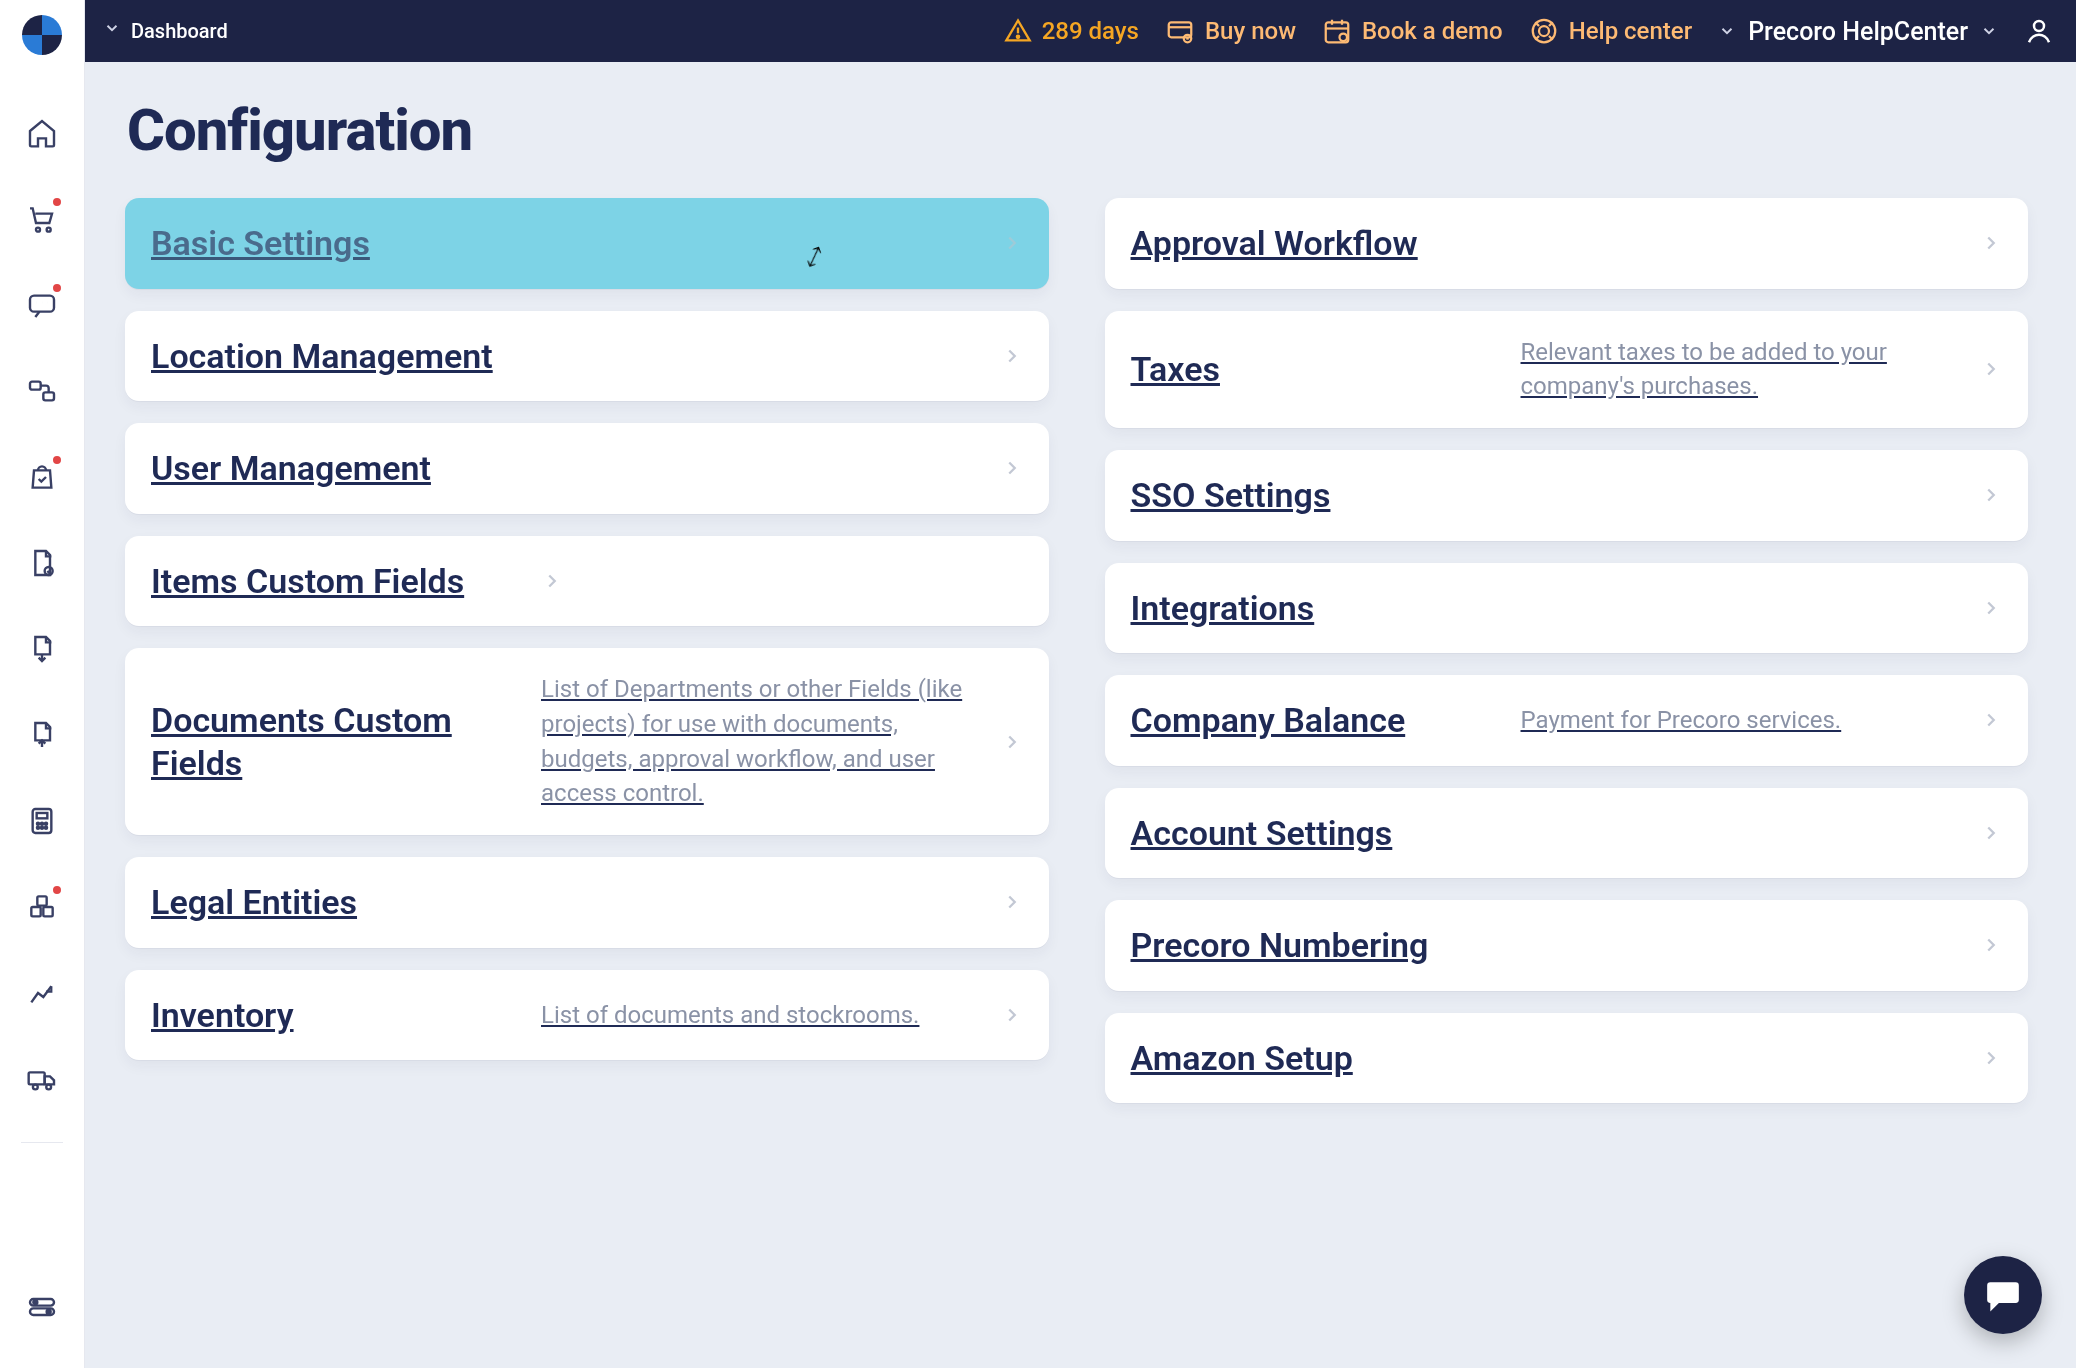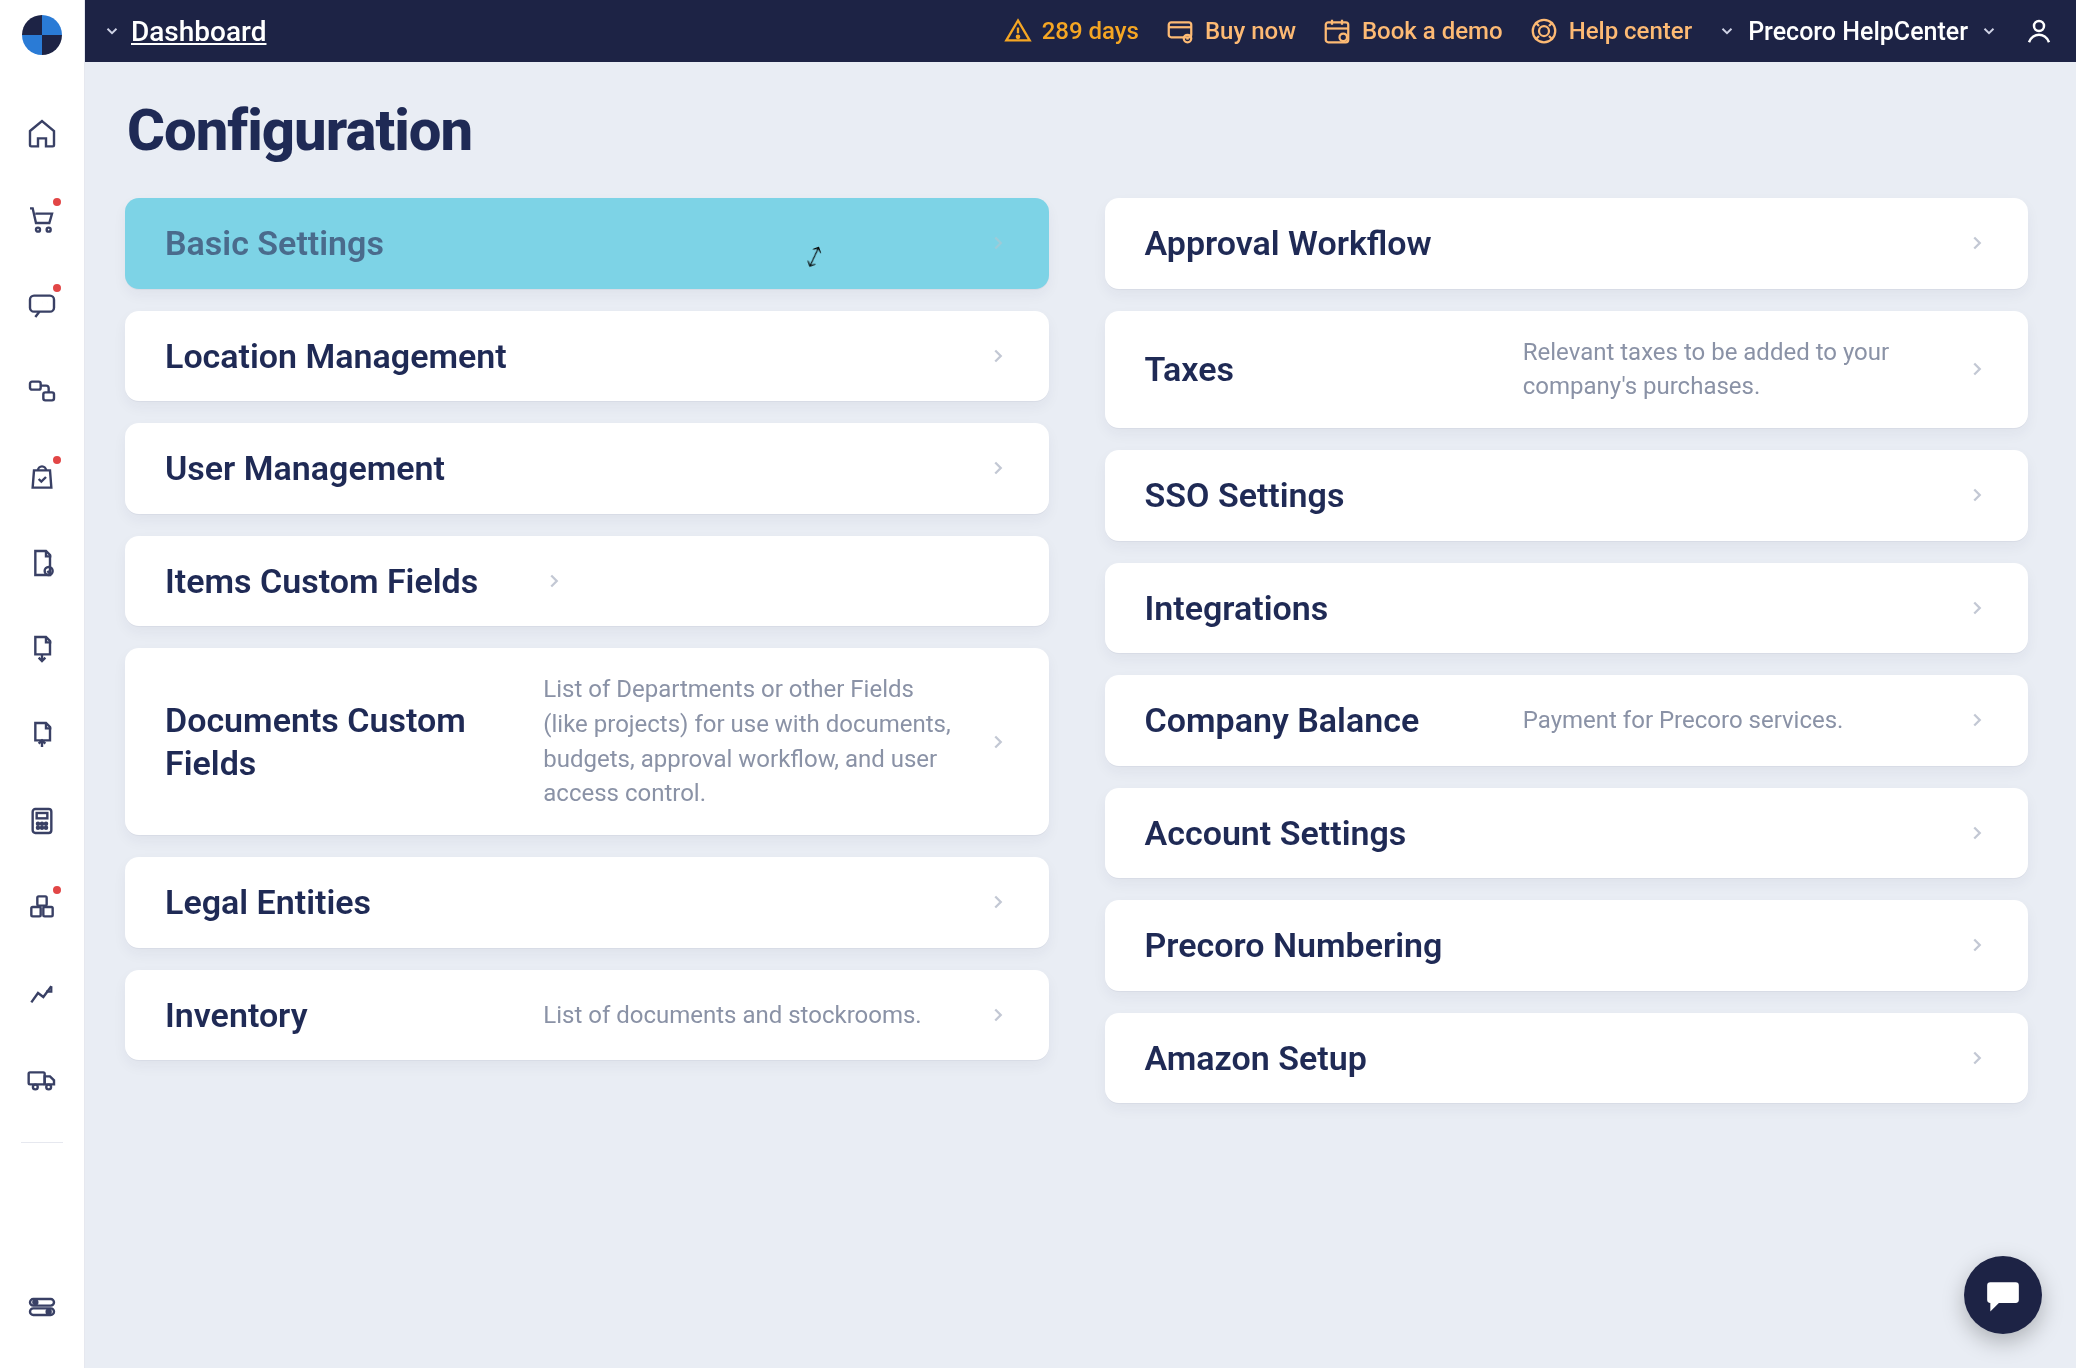--- a/index.html
+++ b/index.html
@@ -36,21 +36,21 @@
     top:0;
     height:var(--header-h);
     background:var(--navy);
     color:#fff;
     display:flex;
     align-items:center;
     padding:0 22px 0 18px;
     gap:26px;
     z-index:10;
   }
-  .bc{display:flex;align-items:center;gap:10px;font-size:28px;font-weight:500;text-decoration:underline;}
+  .bc{display:flex;gap:10px;font-size:20px;font-weight:500;}
   .bc .chev-down{display:inline-flex;color:#cfd3e6;}
   .spacer{flex:1;}
   .hbtn{display:flex;align-items:center;gap:10px;font-size:24px;font-weight:500;color:#fdba74;cursor:pointer;}
   .hbtn.warn{color:var(--orange);}
   .hbtn svg{flex:0 0 auto;}
   .org{display:flex;align-items:center;gap:12px;font-size:25px;font-weight:500;}
   .org .chev-down{color:#cfd3e6;}
   .topbar .user{color:#fff;}
   
   .sidebar{
@@ -94,27 +94,28 @@
   .grid{
     display:grid;
     grid-template-columns:1fr 1fr;
     gap:0 56px;
     align-items:start;
   }
   .col{display:flex;flex-direction:column;gap:22px;}
   .card{
     background:var(--card);
     border-radius:14px;
-    padding:24px 40px;
+    padding:24px 26px;
     display:flex;
     align-items:center;
     gap:24px;
     box-shadow:0 1px 0 rgba(30,36,72,0.04), 0 6px 14px rgba(30,36,72,0.05);
     cursor:pointer;
     min-height:90px;
+    text-decoration:underline;
   }
   .card.active{background:var(--hover);color:#3a587a;}
   .card .title{font-size:34px;font-weight:600;line-height:1.25;flex:0 0 42%;color:var(--navy-text);}
   .card.active .title{color:#4a6b8c;}
   .card .desc{font-size:24px;color:var(--muted);line-height:1.45;flex:1;}
   .card.no-desc .title{flex:1;}
   .card .chev{flex:0 0 auto;color:var(--chev);display:flex;}
   .card.active .chev{color:#9ecbd8;}
   
   .chat-fab{

